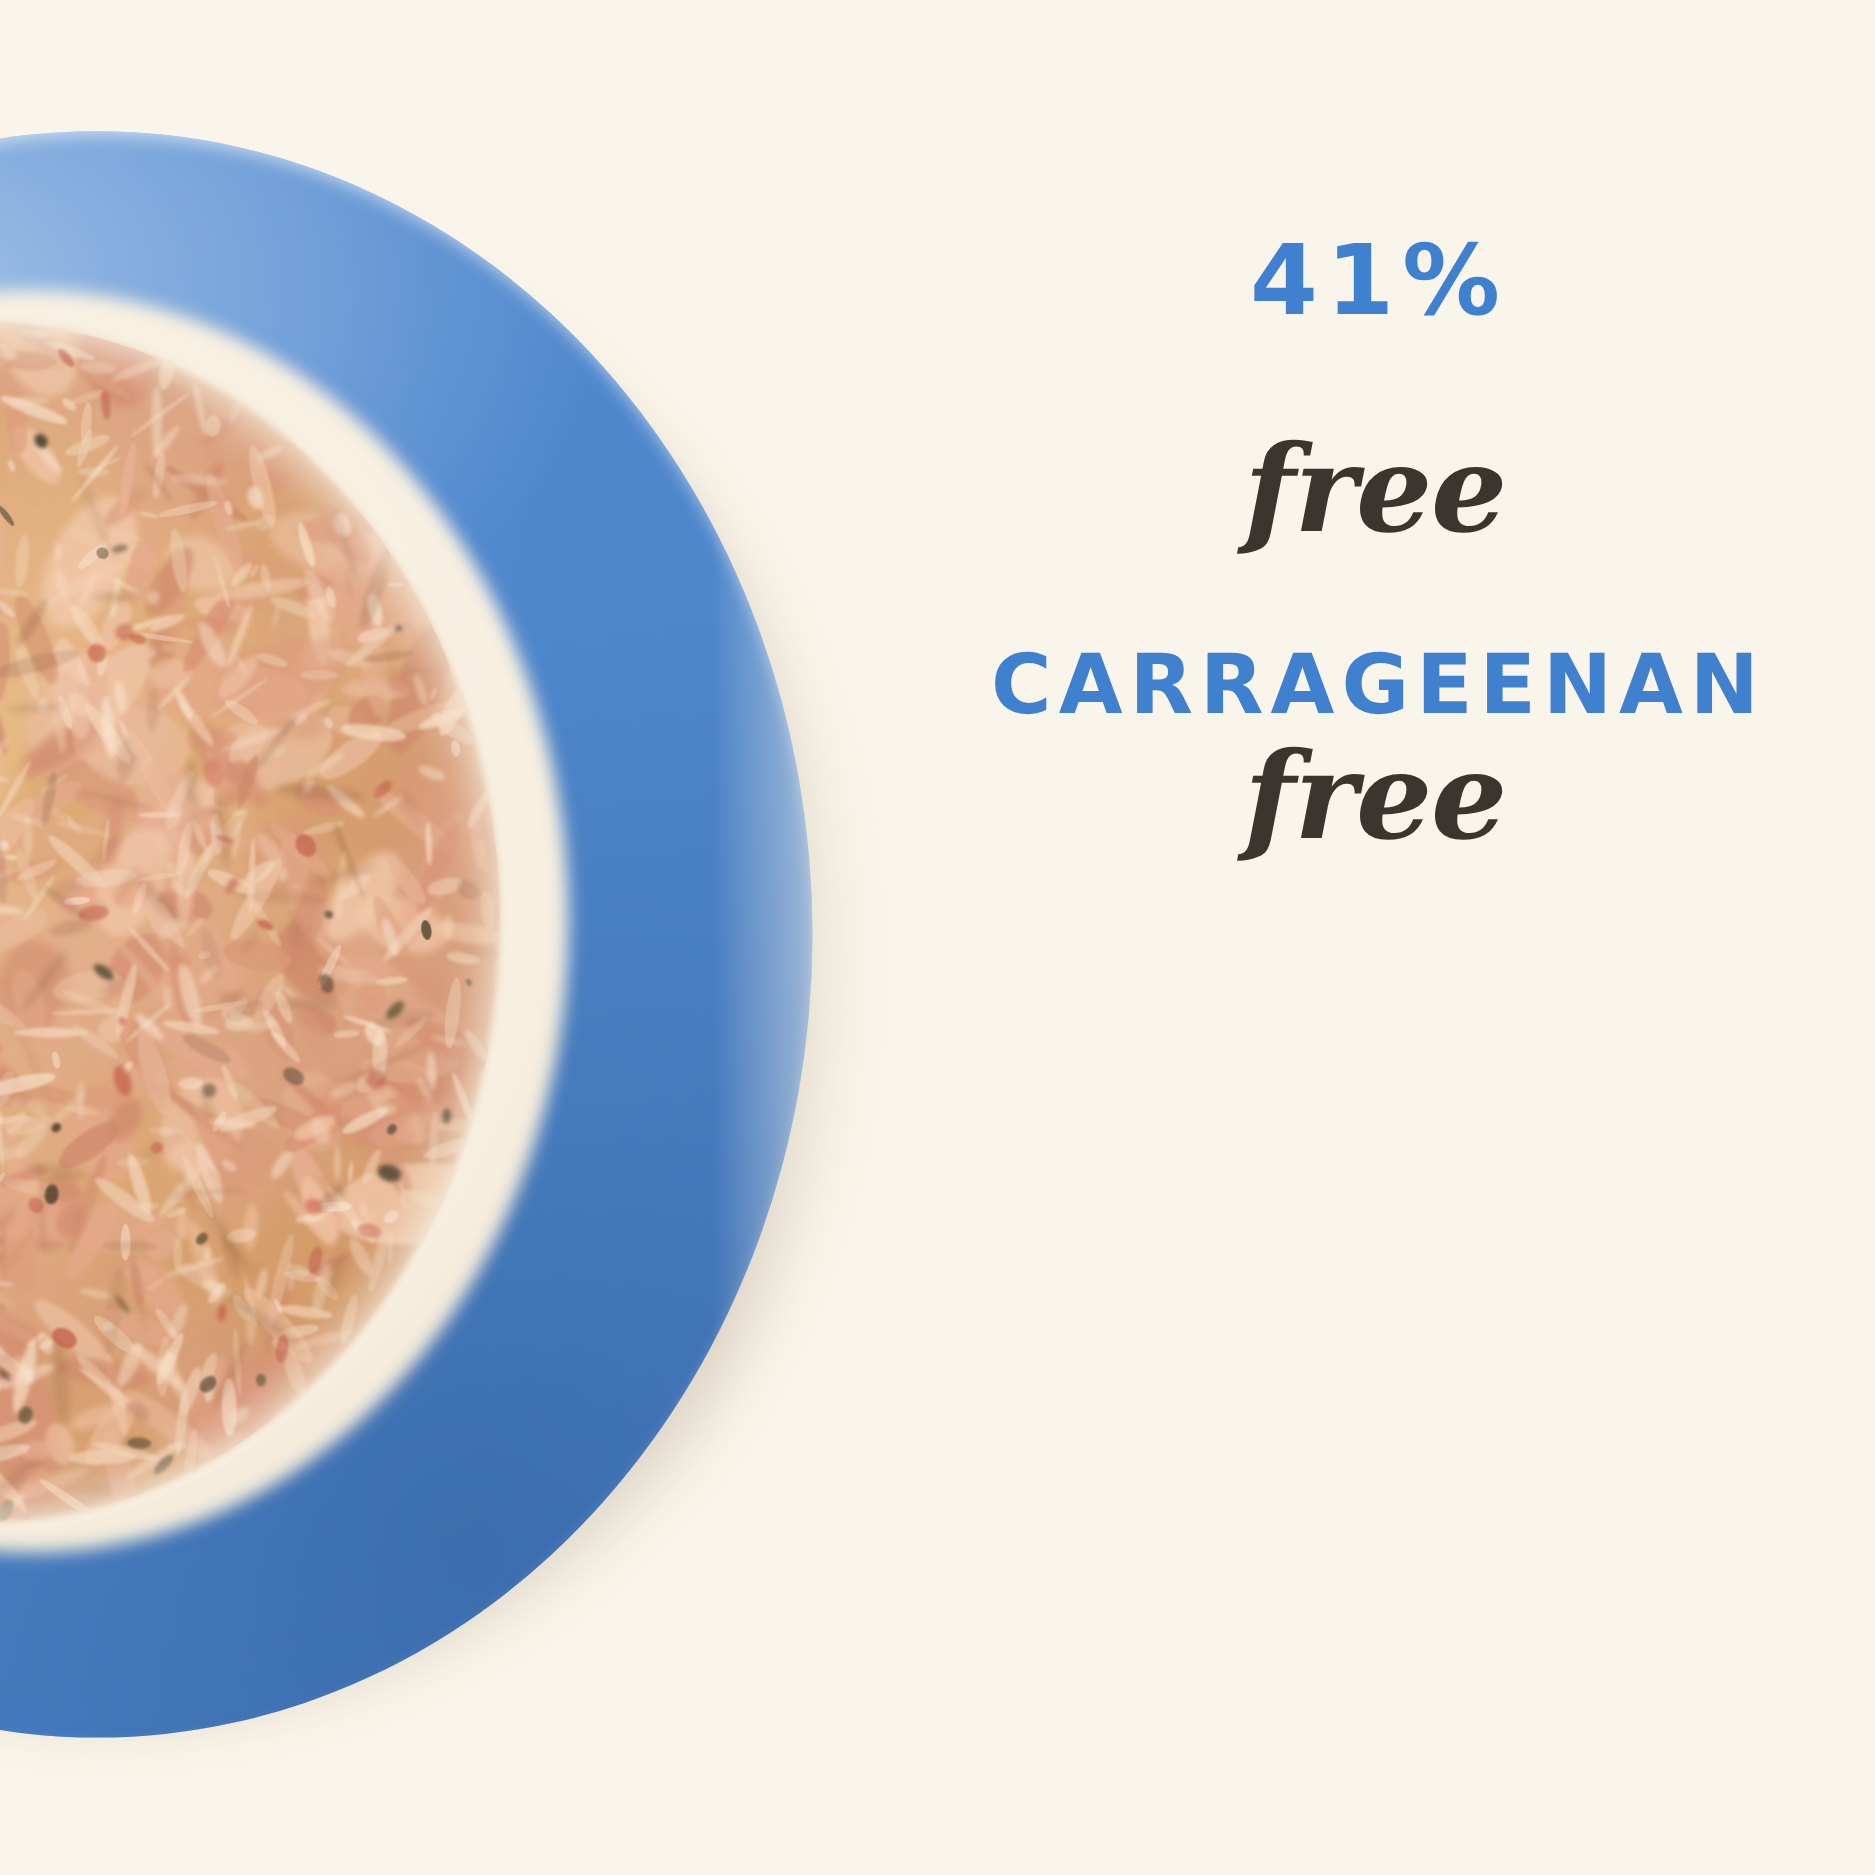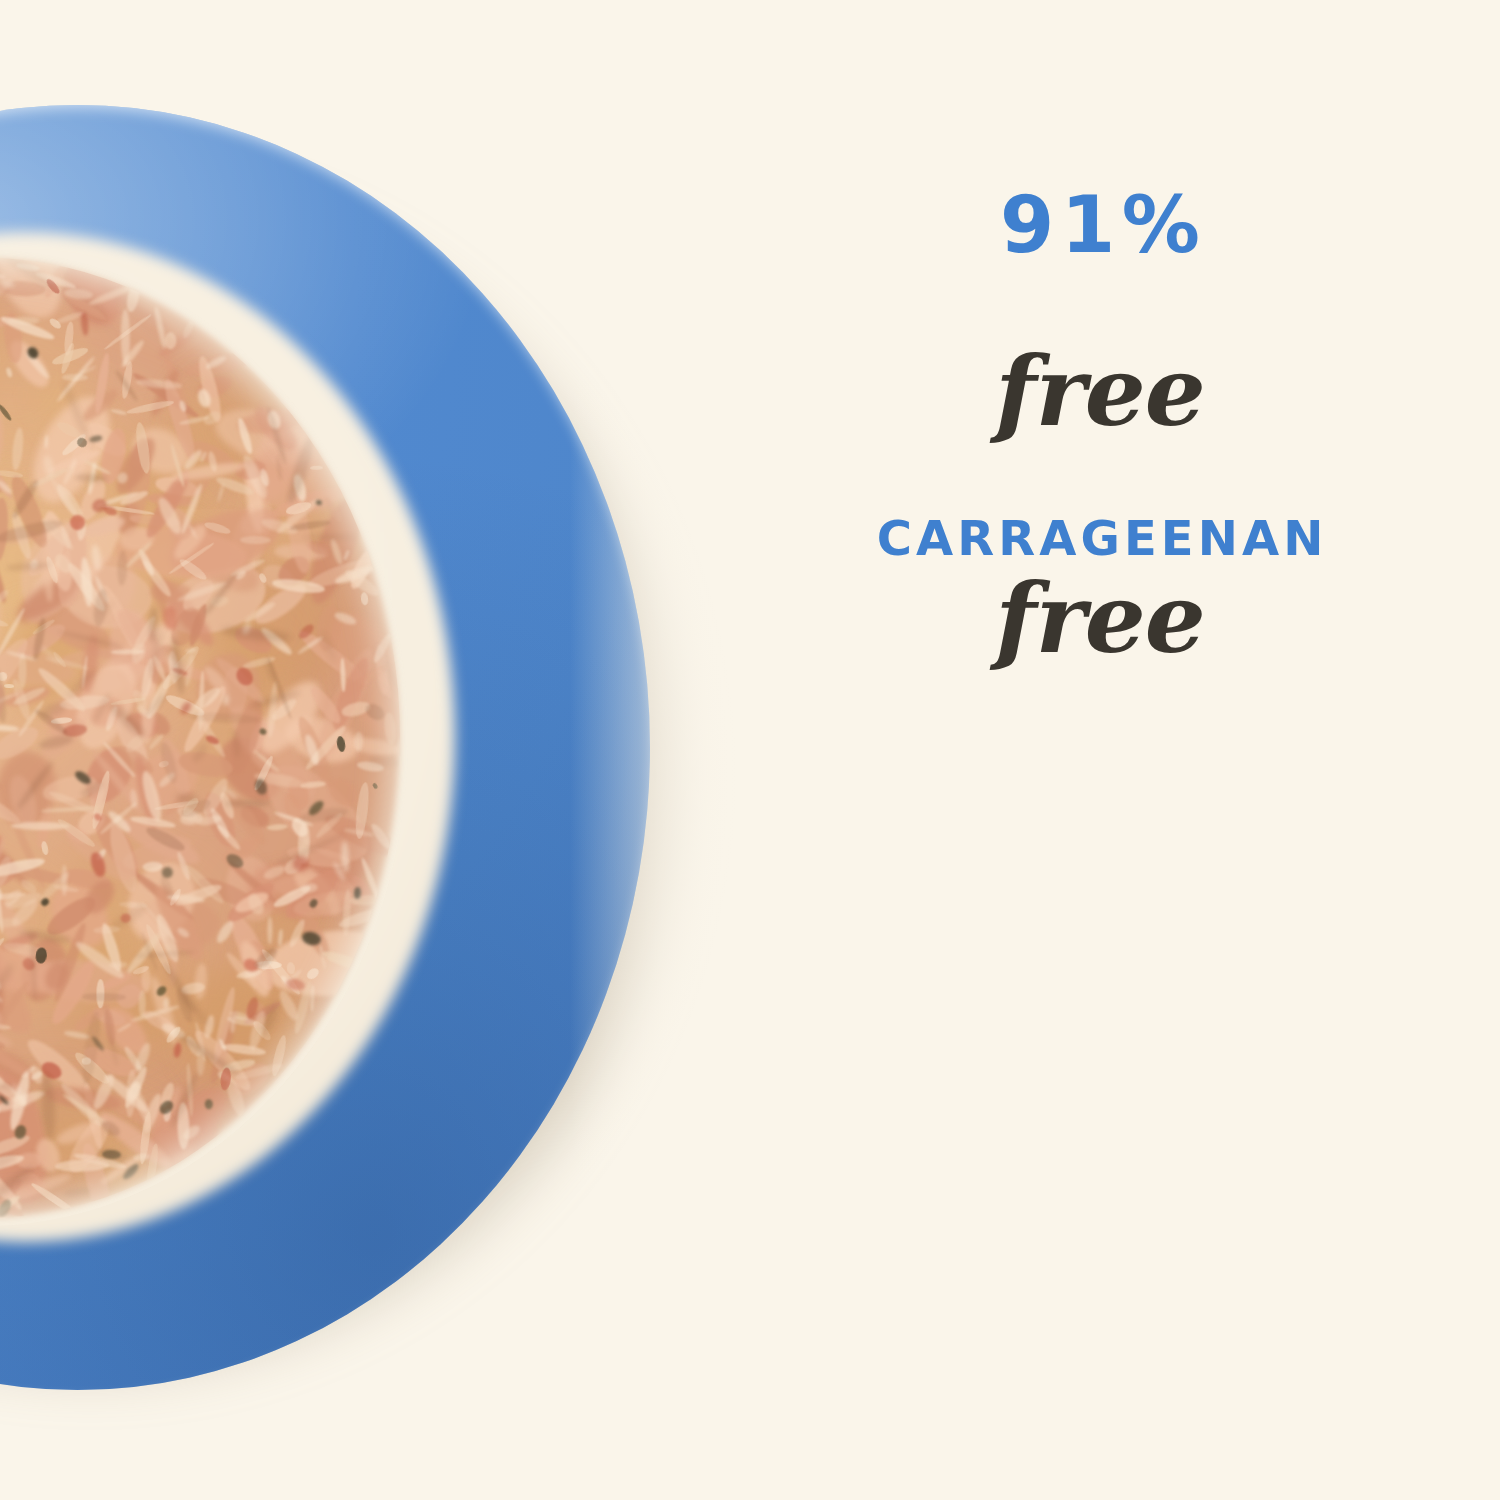--- a/index.html
+++ b/index.html
@@ -219,21 +219,21 @@
 
   
   #claim-natural .claim-head   { font-size:78px; }
   #claim-natural .claim-script { font-size:104px; margin-top:12px; }
 
   #claim-grain   { margin-top:70px; }
   #claim-grain   .claim-head   { font-size:66px; }
   #claim-grain   .claim-script { font-size:96px; margin-top:8px; }
 
   #claim-carrageenan { margin-top:74px; }
-  #claim-carrageenan .claim-head   { font-size:48px; }
+  #claim-carrageenan .claim-head   { font-size:66px; }
   #claim-carrageenan .claim-script { font-size:96px; margin-top:8px; }
 
   #claim-hydration { margin-top:76px; }
   #claim-hydration .claim-head   { font-size:66px; }
   #claim-hydration .claim-script { font-size:100px; margin-top:8px; }
 </style>
 </head>
 <body>
 
 <div id="stage">
@@ -992,21 +992,21 @@
         <i class="flake" style="left:540.0px;top:653.3px;width:40.0px;height:11.6px;background:rgba(120,74,48,0.55);transform:rotate(146.8deg);opacity:0.18;filter:blur(2.4px);border-radius:50%;"></i>
       </div>
     <div class="food-feather"></div>
 
     <div class="photo-fade"></div>
   </div>
 
   <div id="claims">
 
     <div class="claim" id="claim-natural">
-      <div class="claim-head">91%</div>
+      <div class="claim-head">41%</div>
     </div>
 
     <div class="claim" id="claim-grain">
       <div class="claim-script">free</div>
     </div>
 
     <div class="claim" id="claim-carrageenan">
       <div class="claim-head">CARRAGEENAN</div>
       <div class="claim-script">free</div>
     </div>

